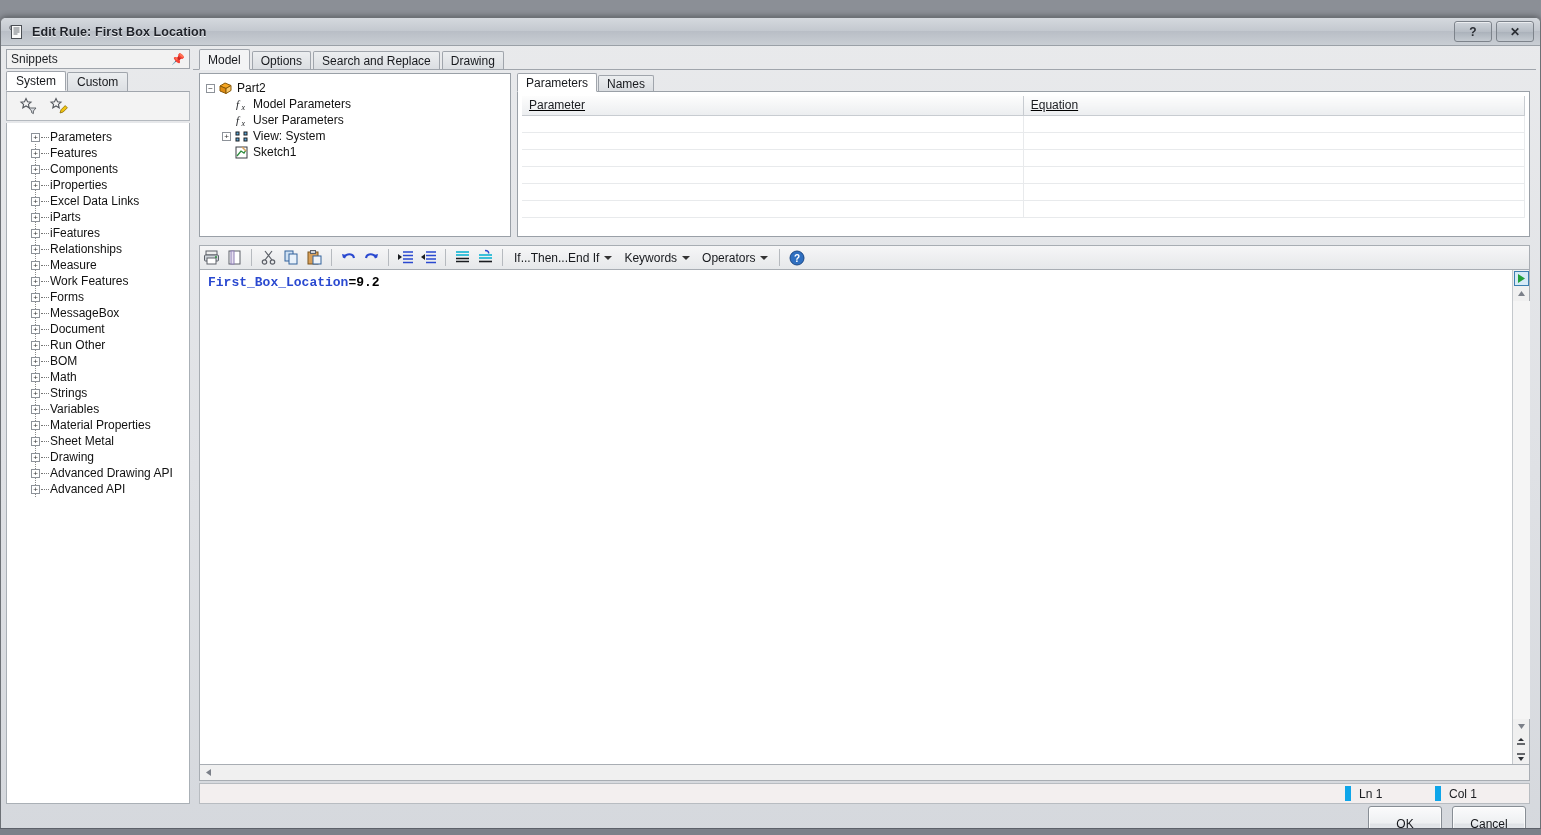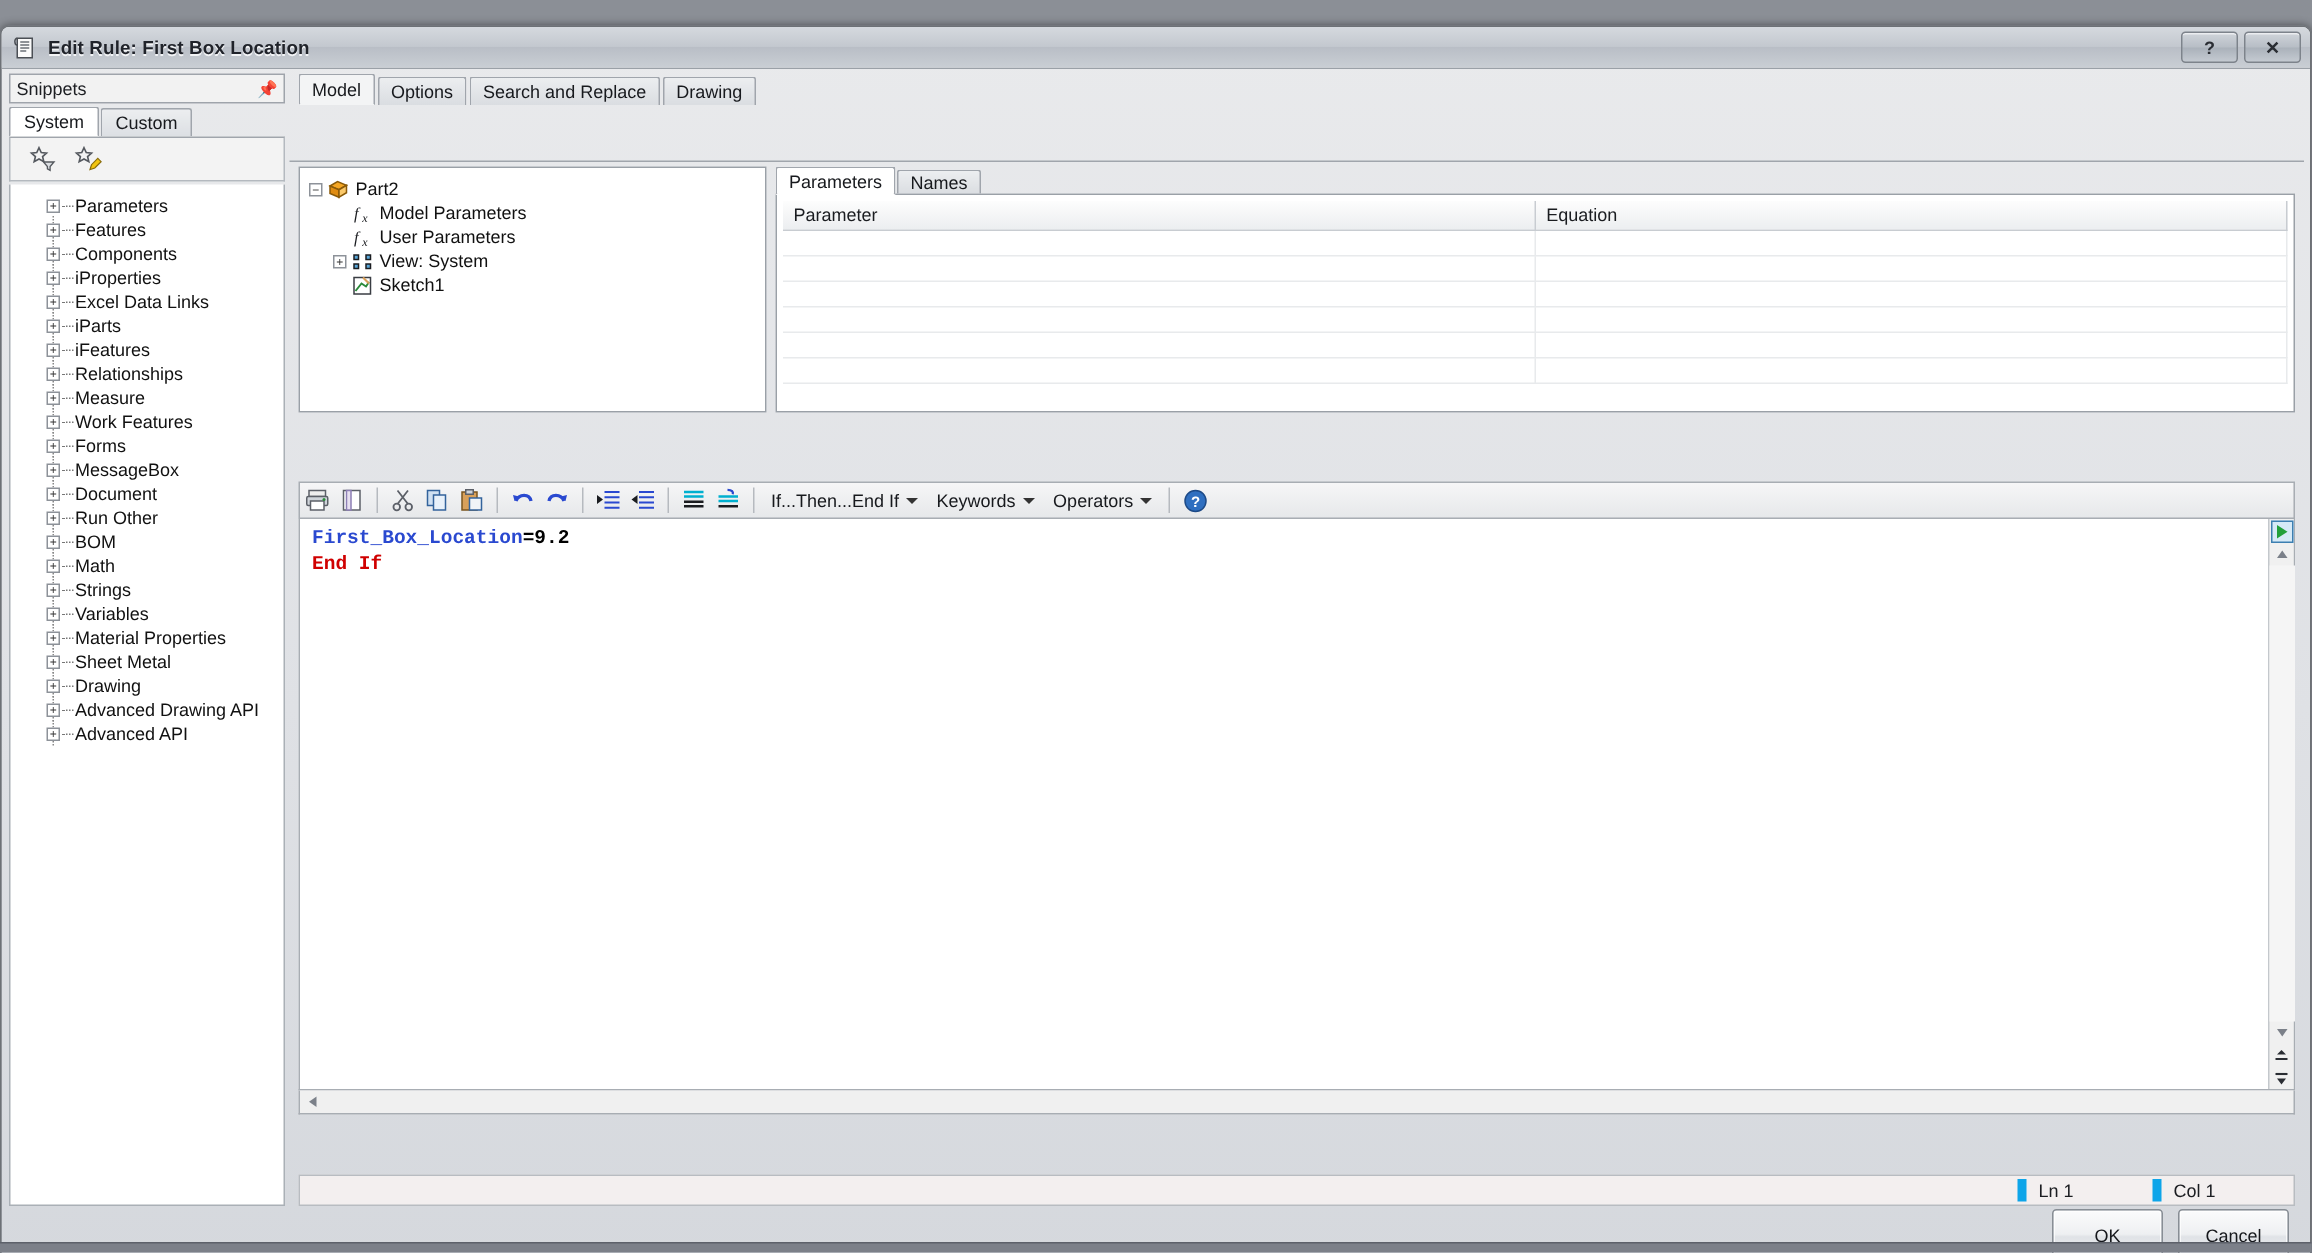--- a/index.html
+++ b/index.html
@@ -71,21 +71,21 @@
   }
   .tnode { display:flex; align-items:center; height:16px; padding-left:24px; font-size:12px; color:#111; position:relative; cursor:default;}
   .tnode .plus {
     position:absolute; left:24px; width:9px; height:9px; border:1px solid #8d9299; background:#fff;
     font-size:8px; line-height:7px; text-align:center; color:#333;
   }
   .tnode .dots { position:absolute; left:34px; width:8px; border-top:1px dotted #777; }
   .tnode .lbl { margin-left:19px; }
   .tnode .vline { position:absolute; left:28px; top:-1px; height:17px; border-left:1px dotted #888; }
   
-  #right { flex:1; display:flex; flex-direction:column; min-width:0; min-height:0;gap:38px; }
+  #right { flex:1; display:flex; flex-direction:column; min-width:0; min-height:0; }
   .maintabrow { display:flex; height:21px; align-items:flex-end; padding-left:6px; }
   .mtab {
     height:19px; padding:0 8px; font-size:12px; color:#17191d;
     border:1px solid #a0a5ac; border-bottom:none; margin-right:2px;
     background:linear-gradient(180deg,#eceef0,#dadde1);
     display:flex; align-items:center; border-radius:2px 2px 0 0; cursor:default;
   }
   .mtab.active { background:#f3f4f5; height:21px; border-bottom:1px solid #f3f4f5; position:relative; z-index:3;}
   
   #topsplit {
@@ -109,21 +109,21 @@
     height:17px; padding:0 8px; font-size:12px; color:#17191d;
     border:1px solid #a0a5ac; border-bottom:none; margin-right:1px;
     background:linear-gradient(180deg,#eceef0,#d9dce0);
     display:flex; align-items:center; border-radius:2px 2px 0 0; cursor:default;
   }
   .ptab.active { background:#fff; height:19px; border-bottom:1px solid #fff; position:relative; z-index:3; }
   .ptable-wrap {
     flex:1; border:1px solid #9aa0a7; background:#fff; margin-top:-1px; overflow:hidden; min-height:0;
     padding:4px;
   }
-  table.ptbl { width:100%; border-collapse:collapse; table-layout:fixed; }
+  table.ptbl { width:100%; border-collapse:collapse; table-layout:fixed;text-decoration:underline; }
   table.ptbl th {
     height:19px; font-size:12px; font-weight:normal; color:#1a1c20; text-align:left;
     padding-left:7px;
     background:linear-gradient(180deg,#fdfdfd,#eceef0);
     border:1px solid #c8ccd1; border-top:none; border-left:none;
   }
   table.ptbl td { height:17px; border-bottom:1px solid #e8eaec; border-right:1px solid #e8eaec; }
   
   #editorwrap { flex:1; display:flex; flex-direction:column; margin:2px 6px 0 6px; min-height:0;justify-content:flex-end; }
   #edtoolbar {
@@ -562,21 +562,20 @@
             <svg width="16" height="16" viewBox="0 0 16 16">
               <circle cx="8" cy="8" r="7" fill="#2f6fc0" stroke="#1d4a87"></circle>
               <text x="8" y="12" font-size="10" font-family="Liberation Sans, sans-serif" fill="#fff" text-anchor="middle" font-weight="bold">?</text>
             </svg>
           </div>
         </div>
 
         <div id="edmain">
           <div id="codearea">
               <div class="cl"><span class="id">First_Box_Location</span><span class="num">=9.2</span></div>
-              <div class="cl"><span class="kw">End If</span></div>
             </div>
           <div id="vscroll">
             <div class="runbtn">
               <svg width="11" height="11" viewBox="0 0 11 11">
                   <path d="M2 1l7 4.5L2 10z" fill="#22a03b"></path>
                 </svg>
             </div>
             <div class="sbarrow">
               <svg width="9" height="7" viewBox="0 0 9 7">
                   <path d="M4.5 1L8 6H1z" fill="#7b8089"></path>

